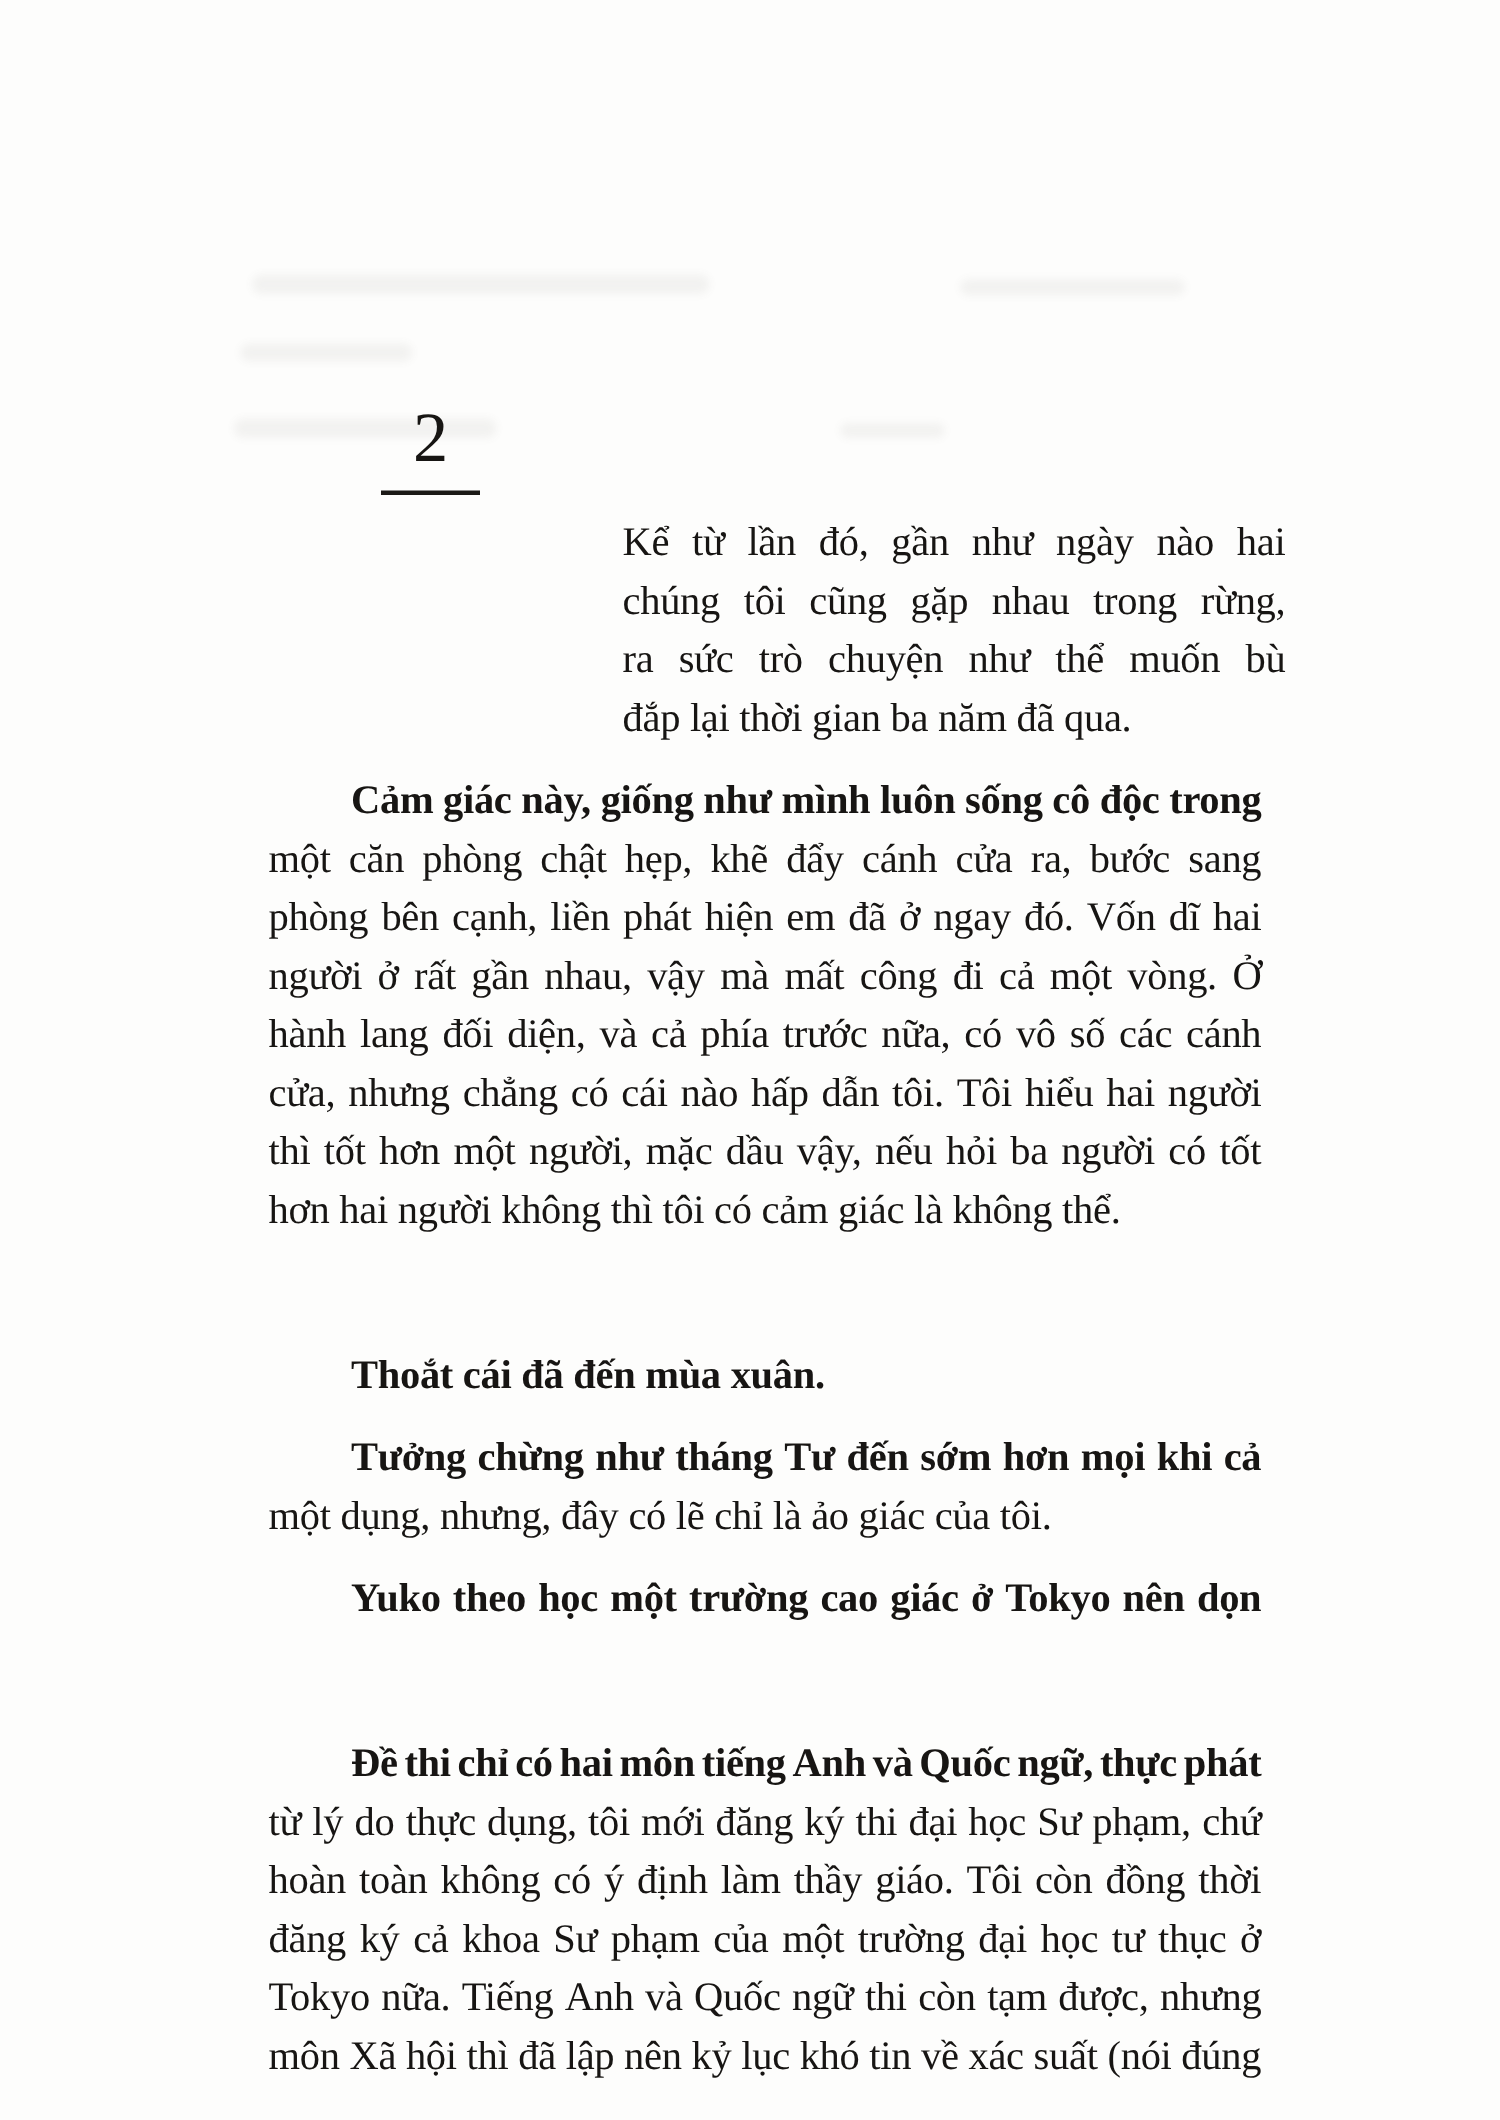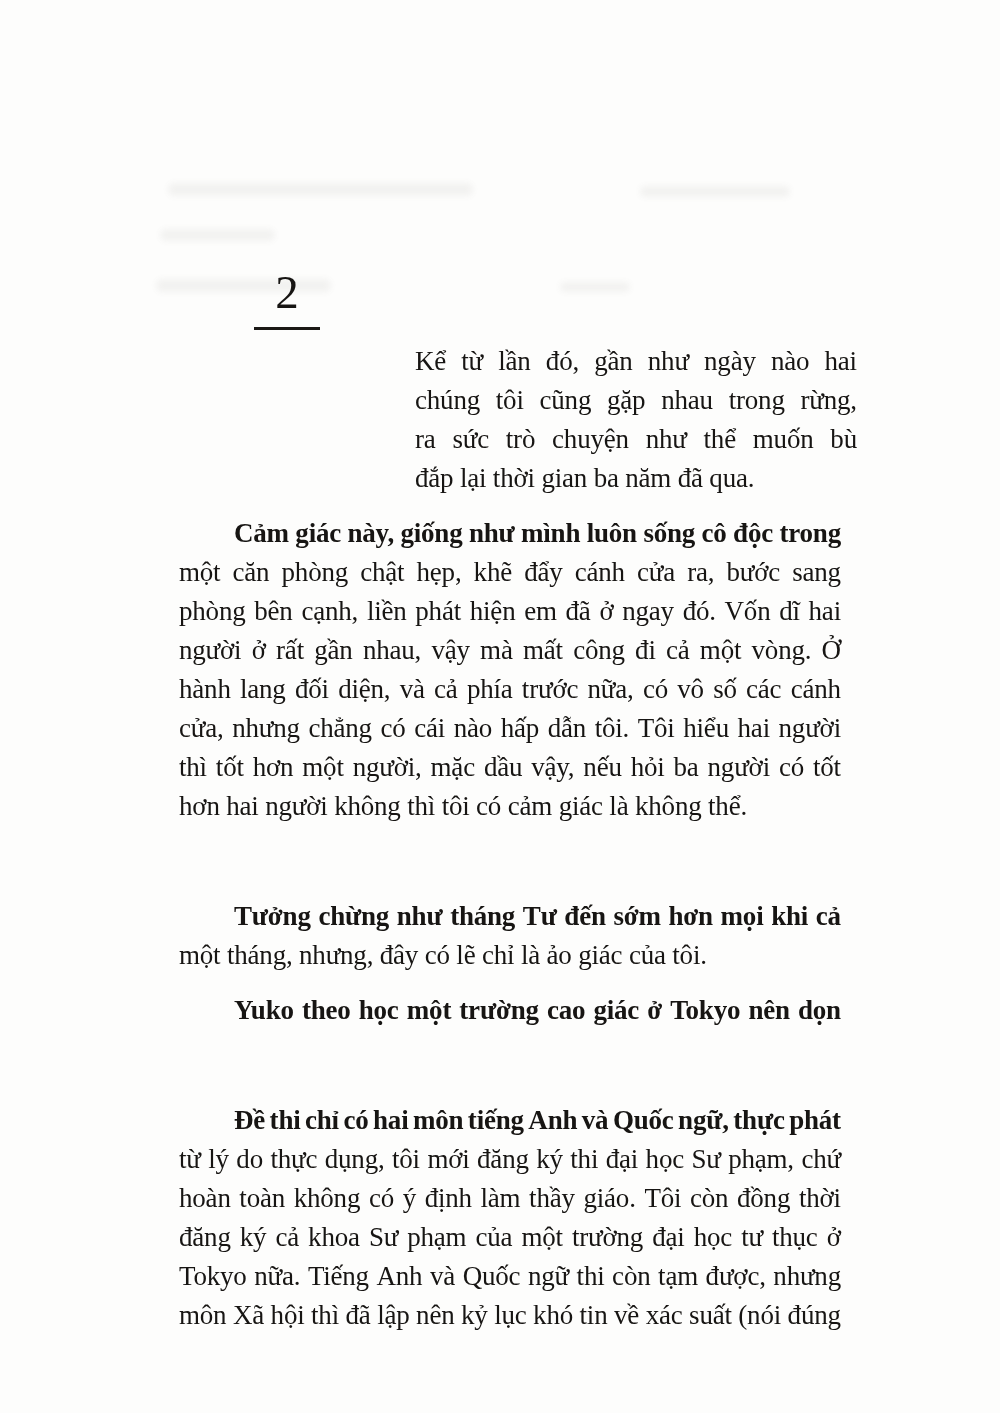--- a/index.html
+++ b/index.html
@@ -229,34 +229,37 @@
           <span>hỏi</span>
           <span>ba</span>
           <span>người</span>
           <span>có</span>
           <span>tốt</span>
         </div>
         <div class="line">hơn hai người không thì tôi có cảm giác là không thể.</div>
       </div>
       <div class="spacer"></div>
       <div class="para">
+        <div class="line ind">Thoắt cái đã đến mùa xuân.</div>
+      </div>
+      <div class="para">
         <div class="line ind jl">
           <span>Tưởng</span>
           <span>chừng</span>
           <span>như</span>
           <span>tháng</span>
           <span>Tư</span>
           <span>đến</span>
           <span>sớm</span>
           <span>hơn</span>
           <span>mọi</span>
           <span>khi</span>
           <span>cả</span>
         </div>
-        <div class="line">một tháng, nhưng, đây có lẽ chỉ là ảo giác của tôi.</div>
+        <div class="line">một dụng, nhưng, đây có lẽ chỉ là ảo giác của tôi.</div>
       </div>
       <div class="para">
         <div class="line ind jl">
           <span>Yuko</span>
           <span>theo</span>
           <span>học</span>
           <span>một</span>
           <span>trường</span>
           <span>cao</span>
           <span>giác</span>

